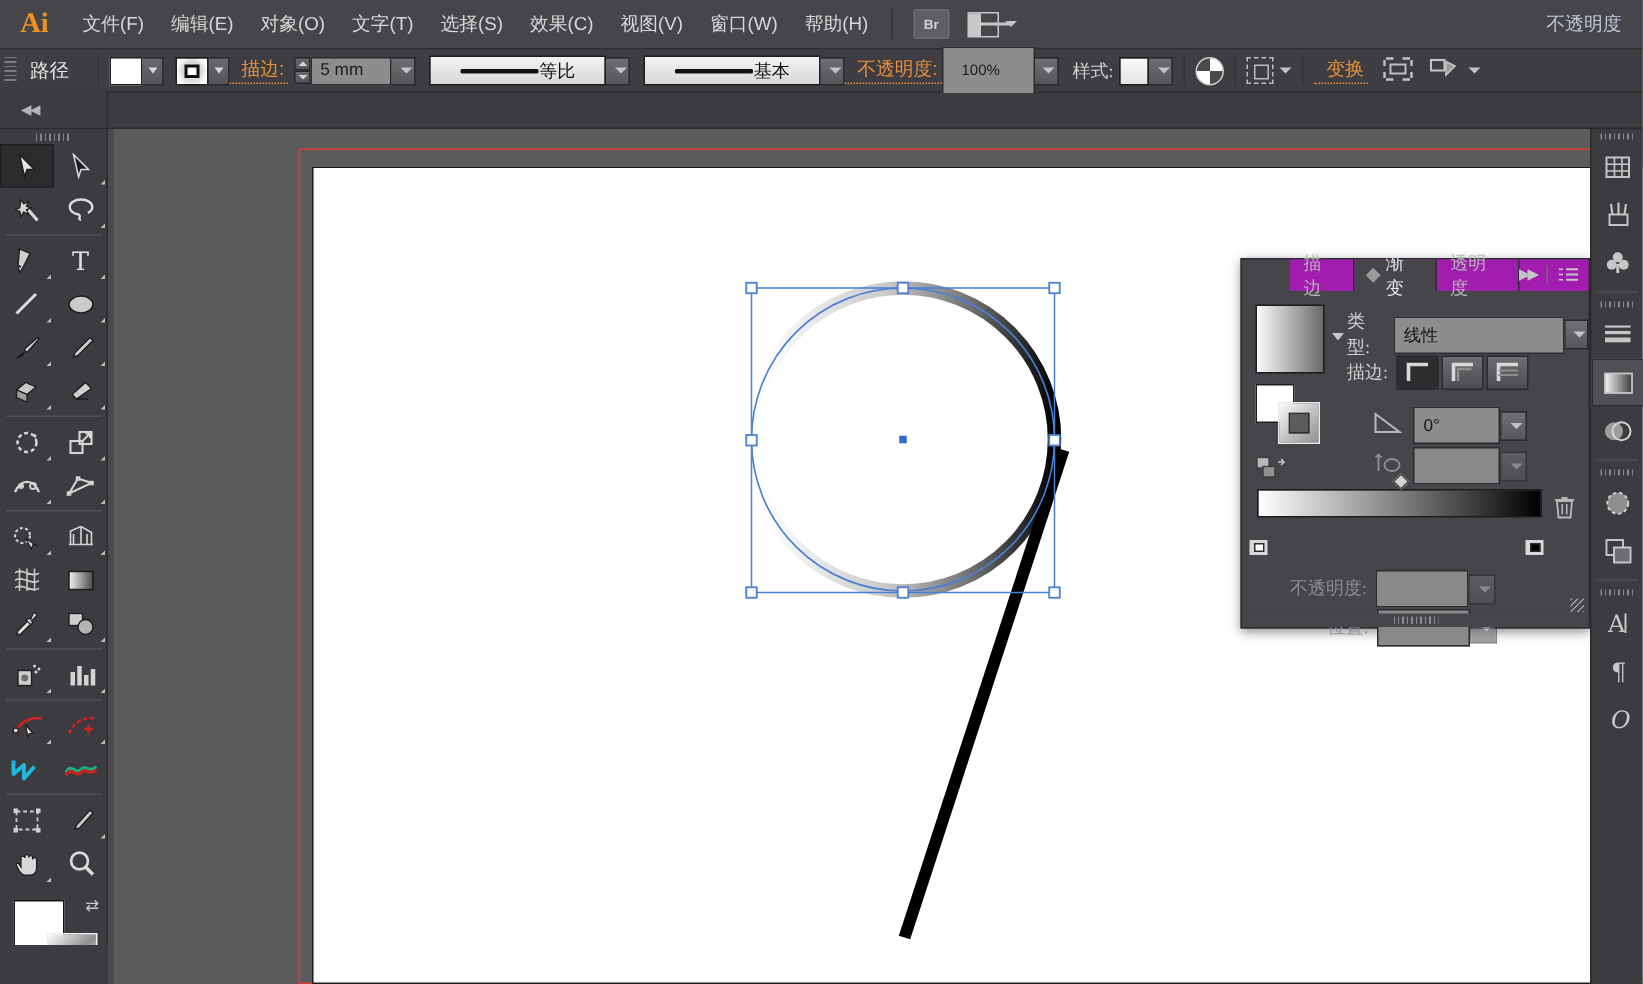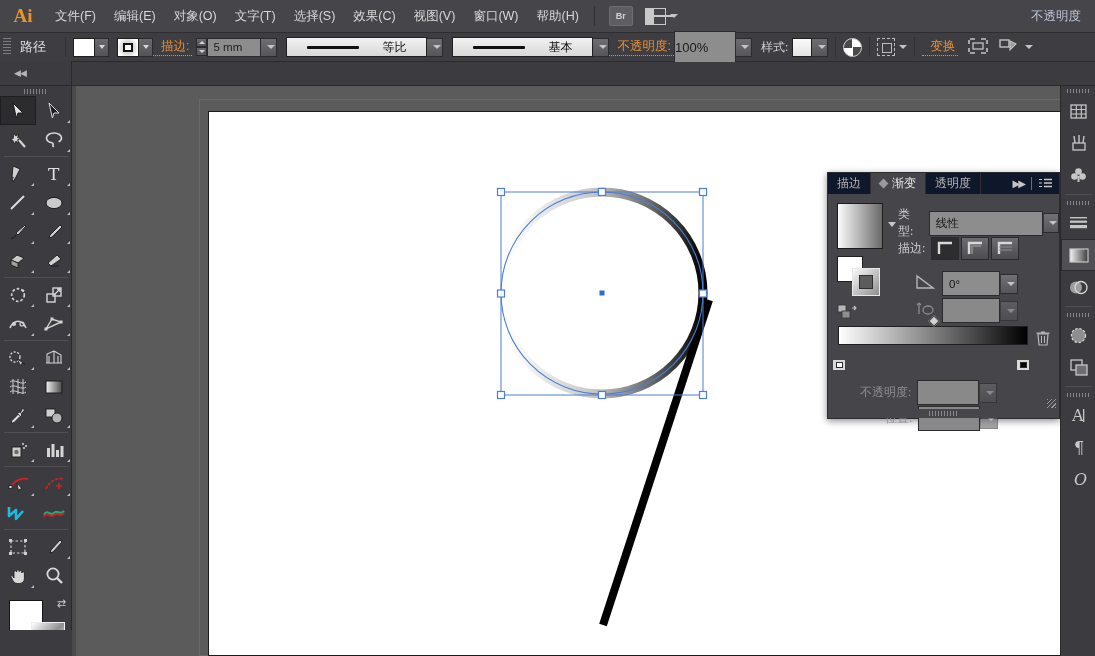--- a/index.html
+++ b/index.html
@@ -74,26 +74,26 @@
   .tri-dn{ width:0;height:0;border-left:3px solid transparent;border-right:3px solid transparent;border-top:3.5px solid #d4d4d4;}
   .num-field{
     height:19px; background:#8d8d8d; border:1px solid #2b2b2e; color:#1d1d1d;
     font-size:11.5px; padding:0 5px; display:flex; align-items:center; min-width:54px;
   }
   .dd-btn{ width:16px; height:19px; background:linear-gradient(#6e6e72,#55555a);
     border:1px solid #2b2b2e; border-left:none; display:flex; align-items:center; justify-content:center;}
   .profile-box{
     height:20px; min-width:108px; background:linear-gradient(#f2f2f2,#d8d8d8);
     border:1px solid #1f1f1f; display:flex; align-items:center; justify-content:space-between;
-    padding:0 20px; color:#111; font-size:12px;gap:23px;
+    padding:0 20px; color:#111; font-size:12px;
   }
   .profile-line{ width:52px; height:3px; background:#111; border-radius:1px; }
   .pct-field{
     height:33px; min-width:62px; background:#8d8d8d; border:1px solid #2b2b2e;
-    color:#1a1a1a; font-size:13px; padding:0 0; display:flex; align-items:center;
+    color:#1a1a1a; font-size:10px; padding:0 12px; display:flex; align-items:center;
   }
   .style-sw{ width:20px; height:19px; background:linear-gradient(#fafafa,#e4e4e4); border:1px solid #1e1e1e;}
   .round-ico{ width:19px; height:19px; border-radius:50%;
     background:conic-gradient(#fff 0 25%, #4a4a4a 0 50%, #fff 0 75%, #4a4a4a 0);
     border:1.5px solid #cfcfcf; }
   .dash-ico{ width:18px; height:18px; border:1.5px dashed #bcbcbc; position:relative;}
   .dash-ico::after{content:"";position:absolute;left:4px;top:4px;width:8px;height:8px;border:1.5px solid #bcbcbc;}
 
   
   .tabbar{
@@ -163,21 +163,21 @@
     border-left:1px solid #2b2b2e;
   }
   .vs-btn{ width:15px; height:15px; display:flex; align-items:center; justify-content:center; background:#47474b;}
   .vs-thumb{ position:absolute; left:2px; top:17px; width:11px; height:96px; background:#6a6a6e; border-radius:1px; }
 
   
   .panel{
     position:absolute; left:827px; top:172px; width:233px; height:247px;
     background:#45454a; border:1px solid #2c2c2f; box-shadow:0 2px 7px rgba(0,0,0,.45);
   }
-  .panel-tabs{ display:flex; align-items:stretch; height:21px; background:#0f172a; }
+  .panel-tabs{ display:flex; align-items:stretch; height:21px; background:#a21caf;margin-left:32px; }
   .ptab{
     display:flex; align-items:center; padding:0 9px; font-size:12px; color:#b6b6b6;
     border-right:1px solid #2e2e31;
   }
   .ptab.active{ background:#45454a; color:#e8e8e8; }
   .ptab .dia{ width:7px; height:7px; background:#9a9a9a; transform:rotate(45deg);
     margin-right:5px; display:inline-block; }
   .ptab-right{ margin-left:auto; display:flex; align-items:center; gap:7px; padding-right:7px; color:#c5c5c5; }
   .panel-body{ padding:8px 8px 0 8px; position:relative; height:226px; }
 

